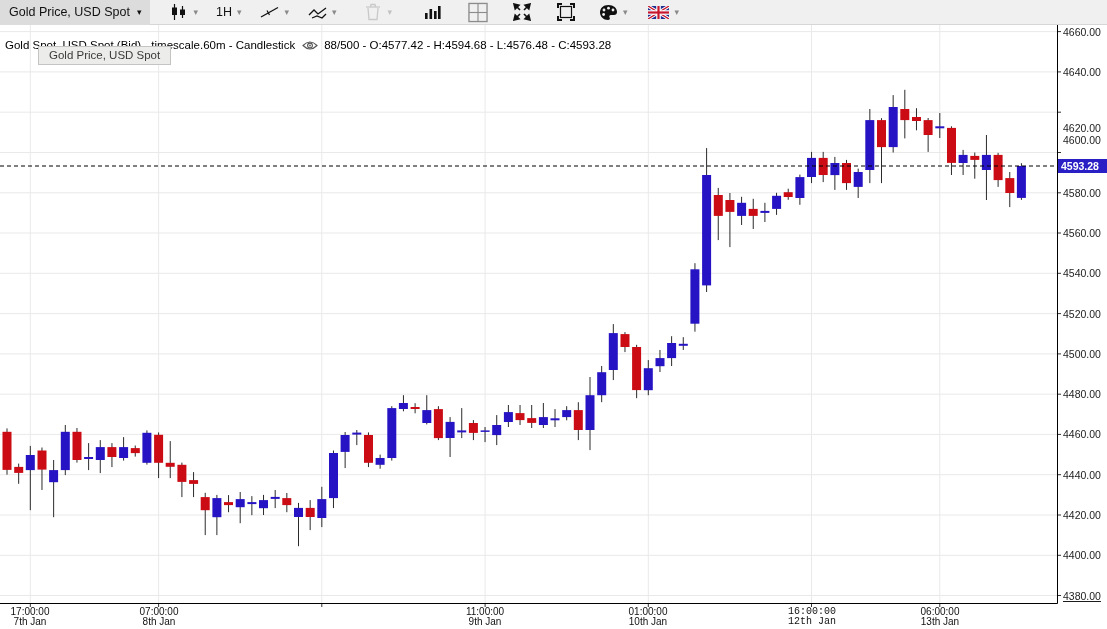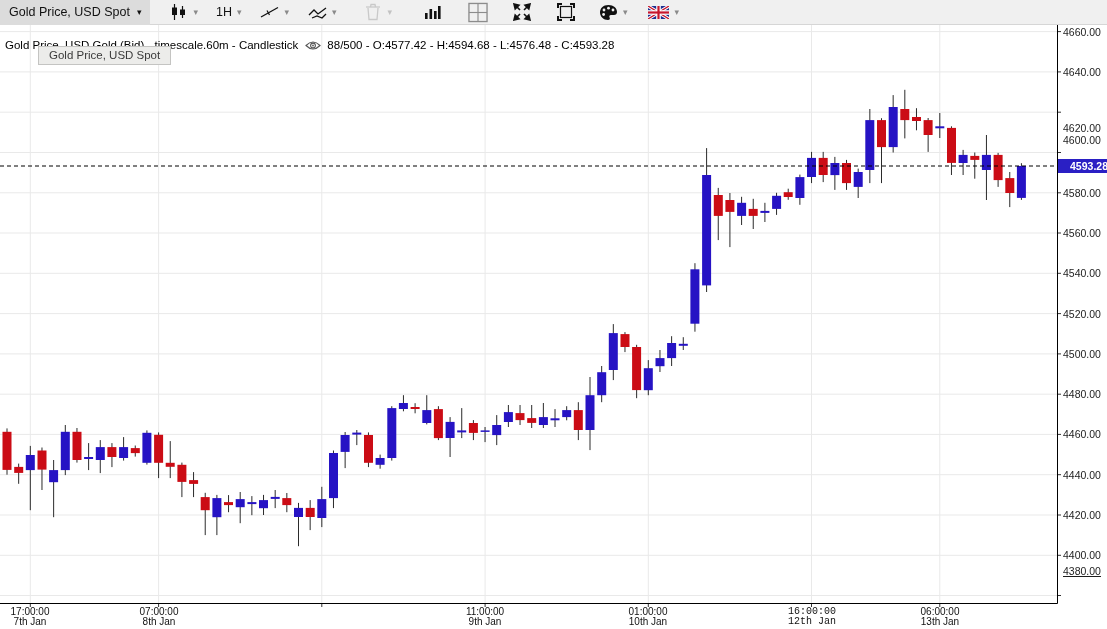--- a/index.html
+++ b/index.html
@@ -17,21 +17,21 @@
   .tb-label{font-size:12.5px;color:#111;cursor:pointer;}
   .disabled .tb-ic svg *{stroke:#c9c9c9 !important;fill:none !important;}
   
   .chart-wrap{position:absolute;left:0;top:0;width:1107px;height:629px;}
   #plot{position:absolute;left:0;top:0;}
   .chart-title{position:absolute;left:5px;top:39px;display:flex;align-items:center;gap:6px;
                font-size:11.5px;color:#000;white-space:nowrap;}
   .tooltip{position:absolute;left:38px;top:46px;background:#ececea;border:1px solid #c4c4c2;
            padding:2px 10px 3px 10px;font-size:11.5px;color:#3a3a3a;z-index:5;}
   .price-label{position:absolute;left:1063px;font-size:10.5px;color:#1c1c1c;}
-  .price-badge{position:absolute;left:1058px;width:47px;text-align:right;padding:1px 0 1px 3px;
+  .price-badge{position:absolute;left:1058px;width:47px;text-align:left;padding:1px 0 1px 3px;
                font-size:10.5px;font-weight:bold;color:#fff;z-index:4;}
   .time-label{position:absolute;width:76px;text-align:center;font-size:10px;color:#111;line-height:10px;}
   .time-label .d{display:block;}
 </style>
 </head>
 <body>
 
 <div class="app">
 
   <div class="chart-wrap">
@@ -255,35 +255,35 @@
         <line x1="1009.76" y1="172.0" x2="1009.76" y2="207.1" stroke="#2b2b2b" stroke-width="1"></line>
         <rect x="1005.3" y="178.1" width="9" height="14.9" fill="#cb0c15"></rect>
         <line x1="1021.42" y1="163.2" x2="1021.42" y2="199.9" stroke="#2b2b2b" stroke-width="1"></line>
         <rect x="1016.9" y="166.0" width="9" height="31.9" fill="#2613c4"></rect>
         <line x1="0" y1="166.0" x2="1057" y2="166.0" stroke="#000000" stroke-width="1" stroke-dasharray="4,3"></line>
         <line x1="1057.5" y1="25" x2="1057.5" y2="603.5" stroke="#000000" stroke-width="1"></line>
         <line x1="0" y1="603.5" x2="1057.5" y2="603.5" stroke="#000000" stroke-width="1"></line>
       </svg>
 
     <div class="chart-title">
-      <span>Gold Price, USD Gold (Bid) - timescale.60m - Candlestick</span>
+      <span>Gold Spot, USD Spot (Bid) - timescale.60m - Candlestick</span>
       <span class="tb-ic" style="width:17px;height:12px">
         <svg width="16" height="11" viewBox="0 0 16 11">
             <path d="M1 5.5 Q8 -1.5 15 5.5 Q8 12.5 1 5.5 Z" fill="none" stroke="#555" stroke-width="1.1"></path>
             <circle cx="8" cy="5.5" r="2.4" fill="none" stroke="#555" stroke-width="1.1"></circle>
             <circle cx="8" cy="5.5" r="0.9" fill="#555"></circle>
           </svg>
       </span>
       <span>88/500 - O:4577.42 - H:4594.68 - L:4576.48 - C:4593.28</span>
     </div>
 
     <div class="tooltip">Gold Price, USD Spot</div>
 
     <div id="priceAxis">
-        <div class="price-label" style="top: 565px; text-decoration: underline;">4380.00</div>
+        <div class="price-label" style="top: 590px; text-decoration: underline;">4380.00</div>
         <div class="price-label" style="top: 549px;">4400.00</div>
         <div class="price-label" style="top: 509px;">4420.00</div>
         <div class="price-label" style="top: 469px;">4440.00</div>
         <div class="price-label" style="top: 428px;">4460.00</div>
         <div class="price-label" style="top: 388px;">4480.00</div>
         <div class="price-label" style="top: 348px;">4500.00</div>
         <div class="price-label" style="top: 308px;">4520.00</div>
         <div class="price-label" style="top: 267px;">4540.00</div>
         <div class="price-label" style="top: 227px;">4560.00</div>
         <div class="price-label" style="top: 187px;">4580.00</div>

